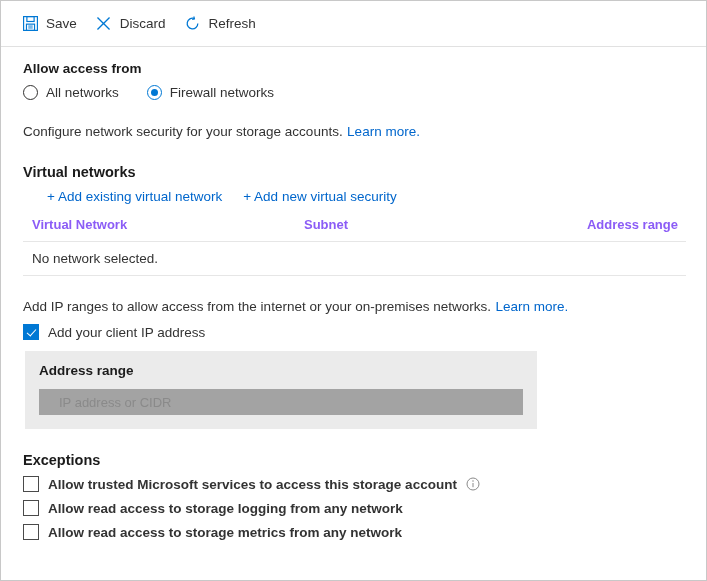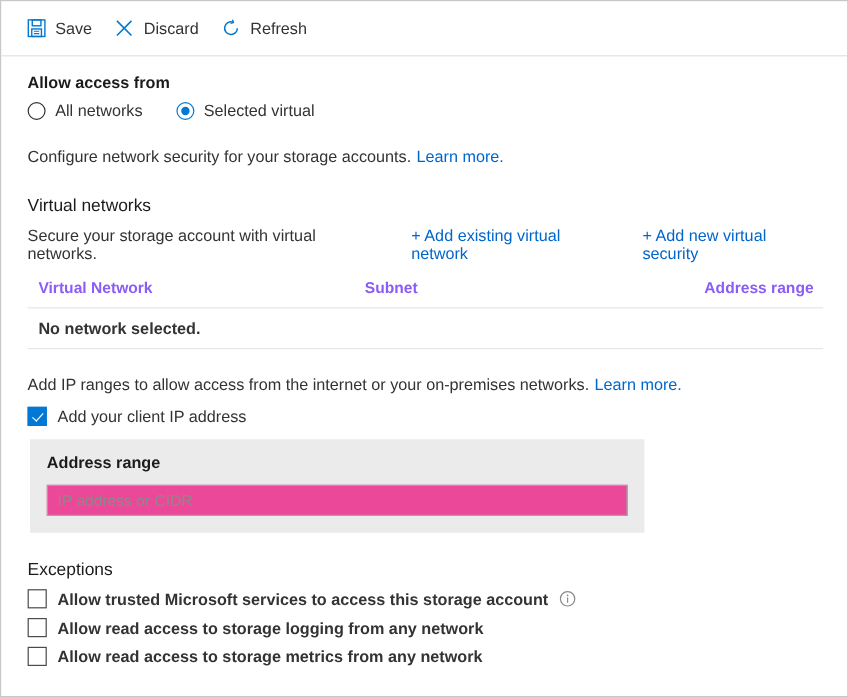--- a/index.html
+++ b/index.html
@@ -62,21 +62,21 @@
     padding: 14px 20px 0 22px;
   }
   .field-label {
     font-size: 13.5px;
     color: #1b1b1b;
     font-weight: bold;
   }
   .section-title {
     font-size: 14.5px;
     color: #1b1b1b;
-    font-weight: normal;
+    font-weight: bold;
   }
   .body-text {
     font-size: 13.5px;
     color: #333333;
   }
   .link {
     color: #0066cc;
     text-decoration: none;
     cursor: pointer;
     font-size: 13.5px;
@@ -154,21 +154,20 @@
   .th.c1 { width: 272px; }
   .th.c2 { flex: 1; }
   .th.c3 { text-align: right; }
   .trow {
     display: flex;
     align-items: center;
     height: 34px;
     padding: 0 9px;
     border-bottom: 1px solid #e6e6e6;
     box-sizing: border-box;
-    font-weight: bold;
   }
   .trow .cell {
     font-size: 13.5px;
     color: #333333;
   }
 
   
   .firewall-head { margin-top: 22px; }
   .firewall-desc { margin-top: 21px; }
 
@@ -217,22 +216,22 @@
     padding: 12px 14px 14px 14px;
     box-sizing: border-box;
   }
   .addr-panel .field-label { display: block; }
   .addr-input {
     margin-top: 11px;
     width: 100%;
     height: 26px;
     box-sizing: border-box;
     border: 1px solid #a3a3a3;
-    background: #ec4899;
-    padding: 0 8px;
+    background: #a3a3a3;
+    padding: 0 19px;
     font-size: 13px;
     font-family: "Liberation Sans", sans-serif;
     color: #1b1b1b;
     outline: none;
   }
   .addr-input::placeholder { color: #8a8a8a; }
 
   
   .exceptions-head { margin-top: 23px; }
   .exc-list { margin-top: 4px; font-weight: bold; }
@@ -296,33 +295,32 @@
 
     <div class="field-label">Allow access from</div>
 
     <div class="radio-row">
       <div class="radio-opt">
         <span class="radio"></span>
         <span class="radio-label">All networks</span>
       </div>
       <div class="radio-opt">
         <span class="radio checked"></span>
-        <span class="radio-label">Selected virtual</span>
+        <span class="radio-label">Firewall networks</span>
       </div>
     </div>
 
     <div class="desc-row">
       <span class="body-text">Configure network security for your storage accounts.</span>
       <a class="link">Learn more.</a>
     </div>
 
     <div class="section-title vnet-head">Virtual networks</div>
 
     <div class="vnet-sub">
-      <span class="body-text">Secure your storage account with virtual networks.</span>
       <span class="spacer-a"></span>
       <a class="link">+ Add existing virtual network</a>
       <span class="spacer-b"></span>
       <a class="link">+ Add new virtual security</a>
     </div>
 
     <div class="table">
       <div class="thead">
         <span class="th c1">Virtual Network</span>
         <span class="th c2">Subnet</span>

